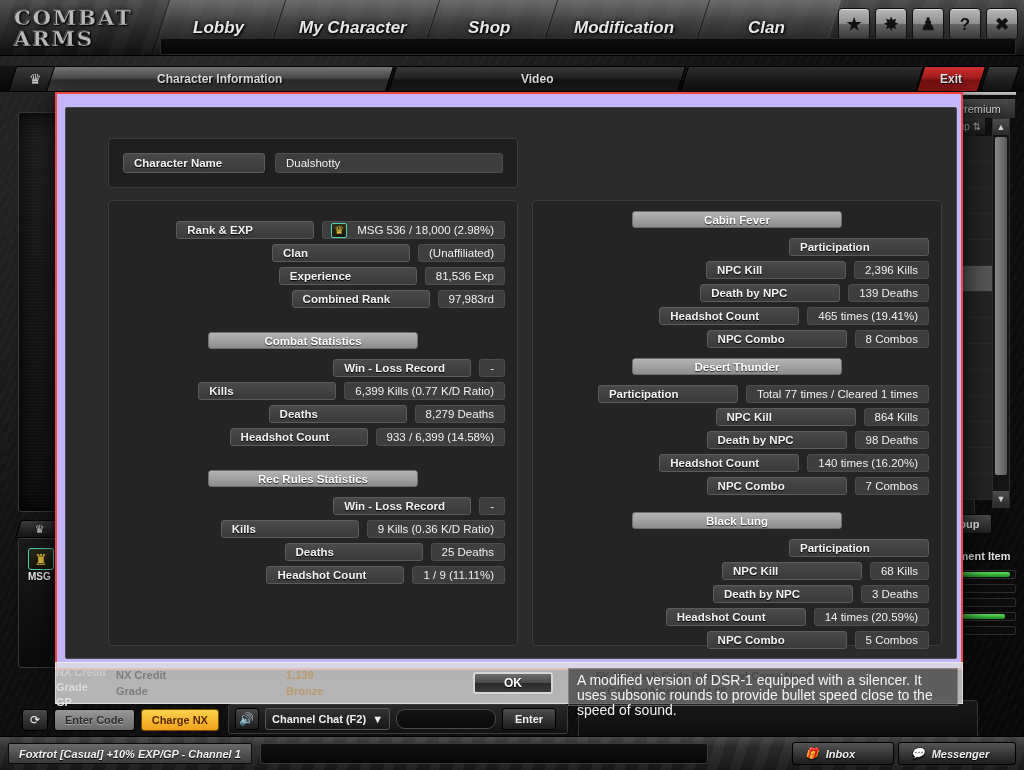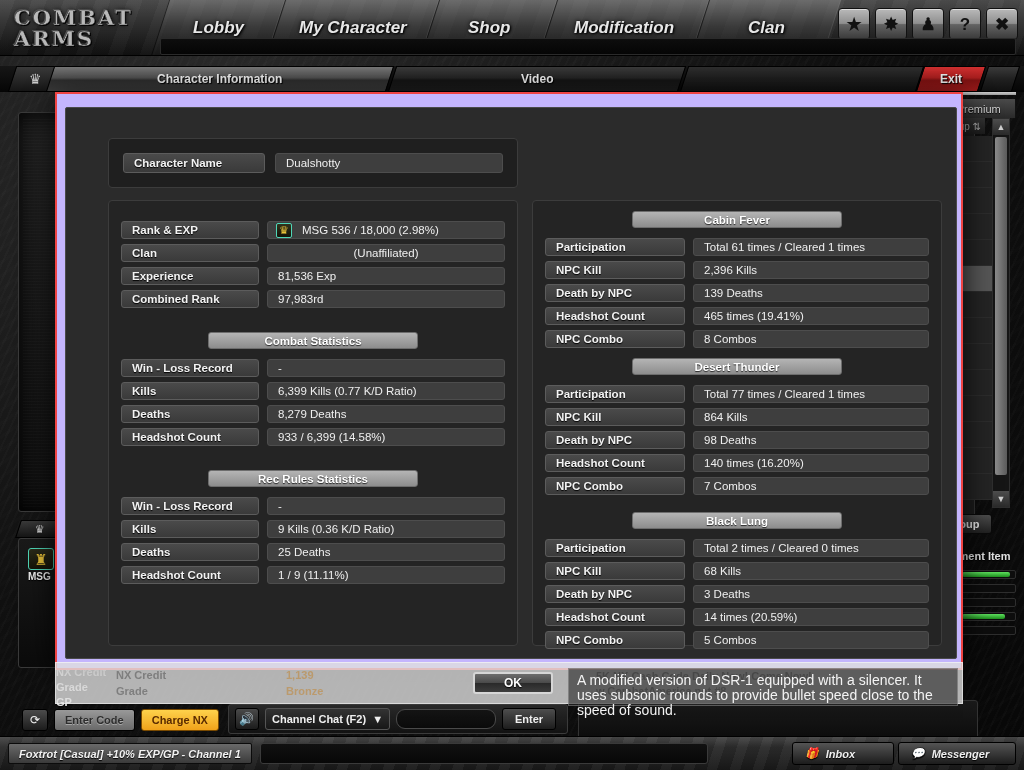--- a/index.html
+++ b/index.html
@@ -348,21 +348,21 @@
 
   .sect-title{
     margin:0 auto; width:210px; height:17px;
     background:linear-gradient(180deg,#b4b4b4,#8d8d8d);
     border:1px solid #6d6d6d; border-radius:3px;
     display:flex; align-items:center; justify-content:center;
     color:#ffffff; font-size:11.5px; font-weight:bold;
     text-shadow:0 1px 1px rgba(0,0,0,.75);
   }
   .sect{ padding:10px 12px 0 12px; }
-  .rows{ margin-top:10px; display:flex; flex-direction:column; gap:5px; }
+  .rows{ margin-top:10px; display:flex; flex-direction:column; gap:5px;align-items:flex-end; }
   .row{ display:flex; gap:8px; }
   .row .lbl{ width:138px; }
   .row .val{ flex:1; }
   .panel-right .row .lbl{ width:140px; }
 
   .rank-icon{
     width:16px; height:15px; margin-right:6px; flex:none;
     border:1px solid #4fd6b8; border-radius:2px;
     background:linear-gradient(180deg,#32321c,#14140a);
     display:flex; align-items:center; justify-content:center;
@@ -630,21 +630,20 @@
 
         </div>
 
         <div class="panel panel-right">
 
           <div class="sect">
             <div class="sect-title">Cabin Fever</div>
             <div class="rows">
               <div class="row">
                 <div class="lbl">Participation</div>
-                <div class="val">Total 61 times / Cleared 1 times</div>
               </div>
               <div class="row">
                 <div class="lbl">NPC Kill</div>
                 <div class="val">2,396 Kills</div>
               </div>
               <div class="row">
                 <div class="lbl">Death by NPC</div>
                 <div class="val">139 Deaths</div>
               </div>
               <div class="row">
@@ -682,21 +681,20 @@
                 <div class="val">7 Combos</div>
               </div>
             </div>
           </div>
 
           <div class="sect" style="padding-top:17px">
             <div class="sect-title">Black Lung</div>
             <div class="rows">
               <div class="row">
                 <div class="lbl">Participation</div>
-                <div class="val">Total 2 times / Cleared 0 times</div>
               </div>
               <div class="row">
                 <div class="lbl">NPC Kill</div>
                 <div class="val">68 Kills</div>
               </div>
               <div class="row">
                 <div class="lbl">Death by NPC</div>
                 <div class="val">3 Deaths</div>
               </div>
               <div class="row">

